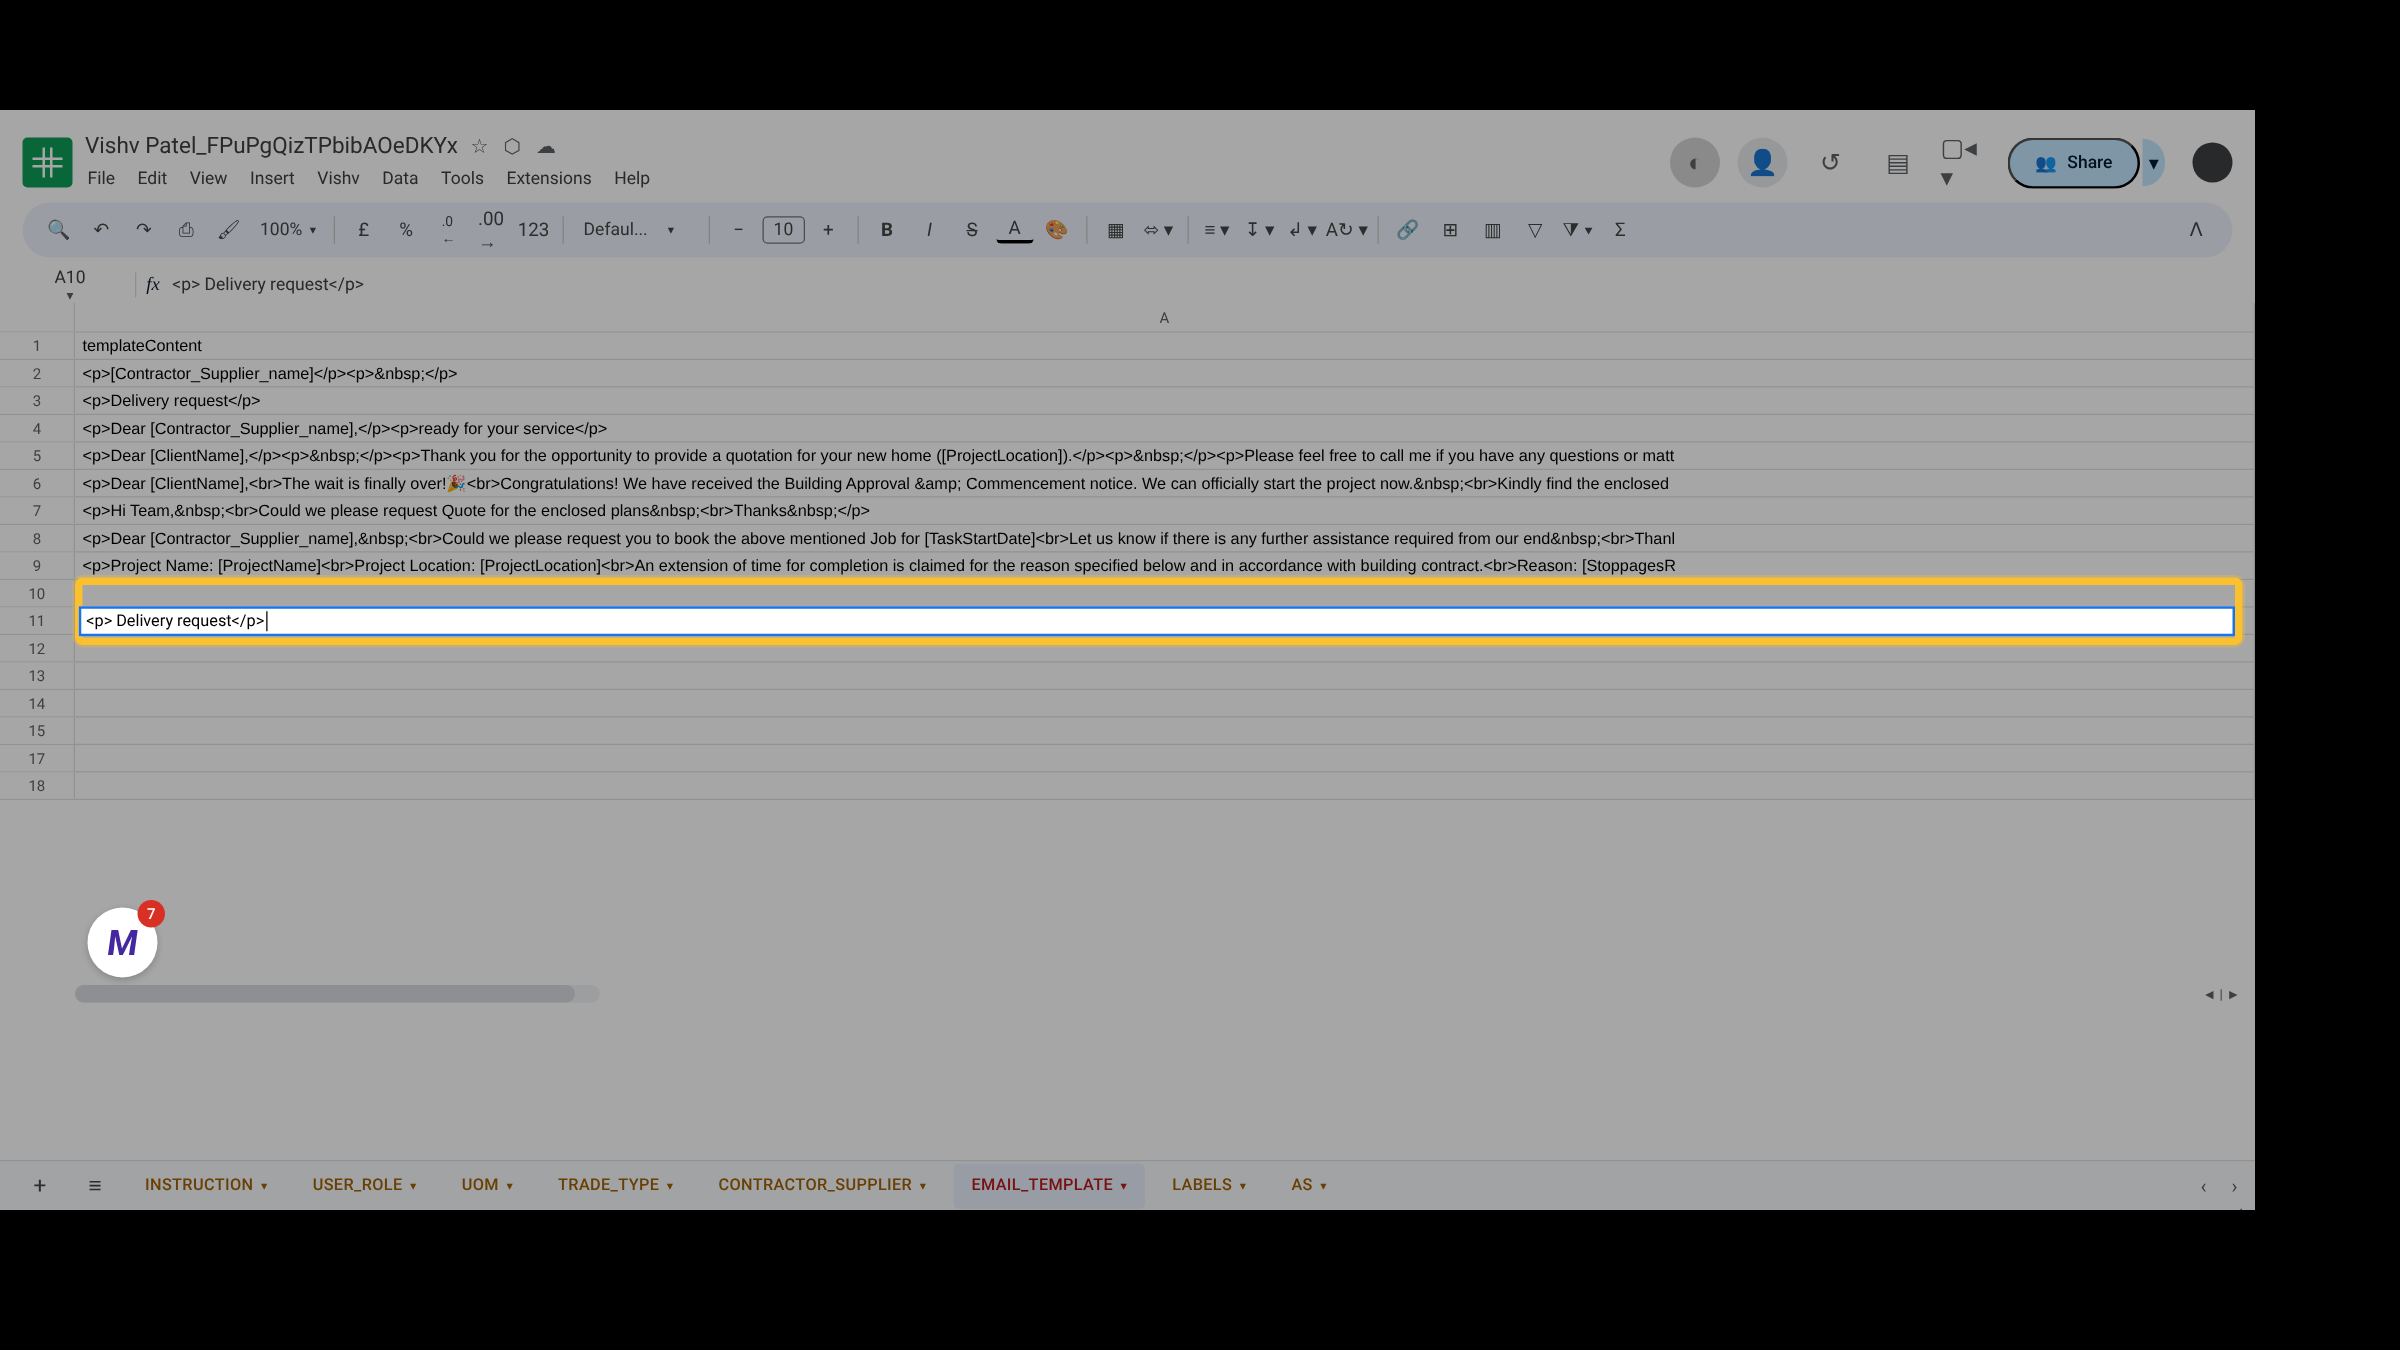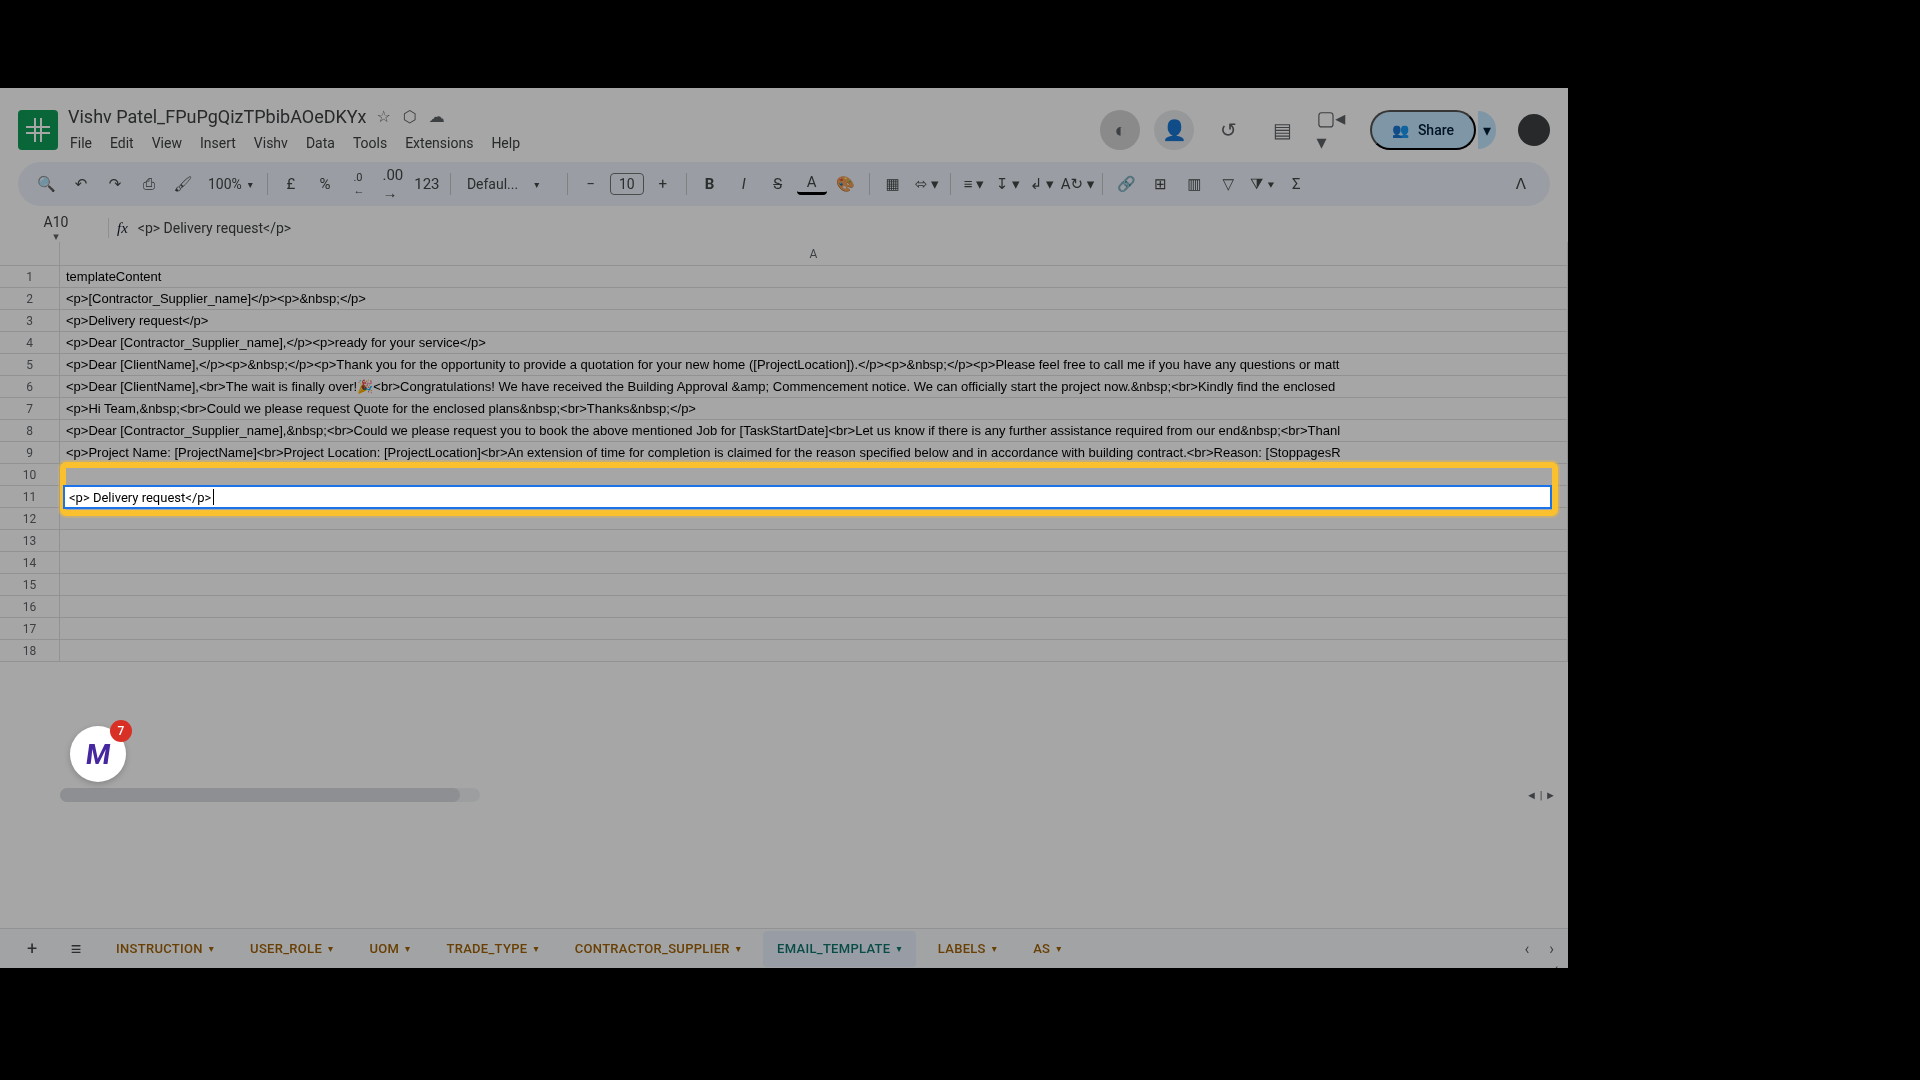--- a/index.html
+++ b/index.html
@@ -1,18 +1,18 @@
 <!DOCTYPE html>
 <html><head>
   <meta charset="utf-8">
   <style>
     * { margin: 0; padding: 0; box-sizing: border-box; font-family: 'Google Sans', Roboto, Arial, sans-serif; }
     body { background: #000; width: 1920px; height: 1080px; overflow: hidden; position: relative; }
     .overlay { position: absolute; top: 0; left: 0; width: 1920px; height: 1080px; background: rgba(0,0,0,0.35); pointer-events: none; z-index: 50; }
-    .app { position: absolute; top: 88px; left: 0; width: 1568px; height: 880px; background: #fff; }
+    .app { position: absolute; top: 88px; left: 0; width: 1804px; height: 880px; background: #fff; }
     .letterbox-top { position: absolute; top: 0; left: 0; width: 1920px; height: 88px; background: #000; z-index: 100; }
     .letterbox-bottom { position: absolute; bottom: 0; left: 0; width: 1920px; height: 112px; background: #000; z-index: 100; }
     
     .header { display: flex; align-items: center; padding: 10px 18px 0 18px; height: 74px; background: #fff; }
     .logo { width: 40px; height: 40px; background: #0f9d58; border-radius: 4px; display: flex; align-items: center; justify-content: center; margin-right: 10px; position: relative; }
     .logo-grid { position: absolute; top: 8px; left: 8px; right: 8px; bottom: 8px; }
     .logo-grid::before, .logo-grid::after { content: ''; position: absolute; background: #fff; }
     .logo-grid::before { top: 33%; left: 0; right: 0; height: 2px; box-shadow: 0 6px 0 #fff; }
     .logo-grid::after { left: 33%; top: 0; bottom: 0; width: 2px; box-shadow: 6px 0 0 #fff; }
     .title-block { flex: 1; }
@@ -63,21 +63,21 @@
     .floating-badge .m { font-size: 28px; font-weight: 700; color: #4527a0; transform: skewX(-8deg); }
     .badge-count { position: absolute; top: -6px; right: -6px; width: 22px; height: 22px; border-radius: 50%; background: #d93025; color: #fff; font-size: 12px; display: flex; align-items: center; justify-content: center; font-weight: 500; }
 
     .hscroll { position: absolute; left: 60px; bottom: 40px; width: 420px; height: 14px; background: #f1f3f4; border-radius: 7px; }
     .hscroll-thumb { position: absolute; left: 0; width: 400px; height: 14px; background: #dadce0; border-radius: 7px; }
     .nav-arrows { position: absolute; right: 12px; bottom: 40px; display: flex; gap: 2px; font-size: 11px; color: #5f6368; }
 
     .tabs { position: absolute; bottom: 0; left: 0; right: 0; height: 40px; display: flex; align-items: center; background: #f9fbfd; border-top: 1px solid #e1e1e1; padding: 0 14px; gap: 8px; }
     .tab-btn { width: 36px; height: 36px; display: flex; align-items: center; justify-content: center; color: #444746; font-size: 18px; }
     .tab { display: flex; align-items: center; gap: 6px; padding: 0 14px; height: 36px; font-size: 13px; color: #a16207; font-weight: 500; letter-spacing: 0.3px; }
-    .tab.active { color: #0f766e; background: #e8f0fe; border-radius: 4px; justify-content: center; }
+    .tab.active { color: #b91c1c; background: #e8f0fe; border-radius: 4px; justify-content: center; }
     .tab .dd { font-size: 10px; }
     .tabs-right { margin-left: auto; display: flex; gap: 20px; align-items: center; color: #5f6368; }
     .side-collapse { position: absolute; right: 0; top: 50%; width: 24px; height: 40px; display: flex; align-items: center; justify-content: center; color: #5f6368; }
   </style>
 </head>
 <body>
 
 <div class="letterbox-top"></div>
 <div class="letterbox-bottom"></div>
 
@@ -251,24 +251,20 @@
         </div>
         <div class="row">
           <div class="rownum">14</div>
           <div class="cell"></div>
         </div>
         <div class="row">
           <div class="rownum">15</div>
           <div class="cell"></div>
         </div>
         <div class="row">
-          <div class="rownum">16</div>
-          <div class="cell"></div>
-        </div>
-        <div class="row">
           <div class="rownum">17</div>
           <div class="cell"></div>
         </div>
         <div class="row">
           <div class="rownum">18</div>
           <div class="cell"></div>
         </div>
       </div>
 
     <div class="highlight-box"></div>

